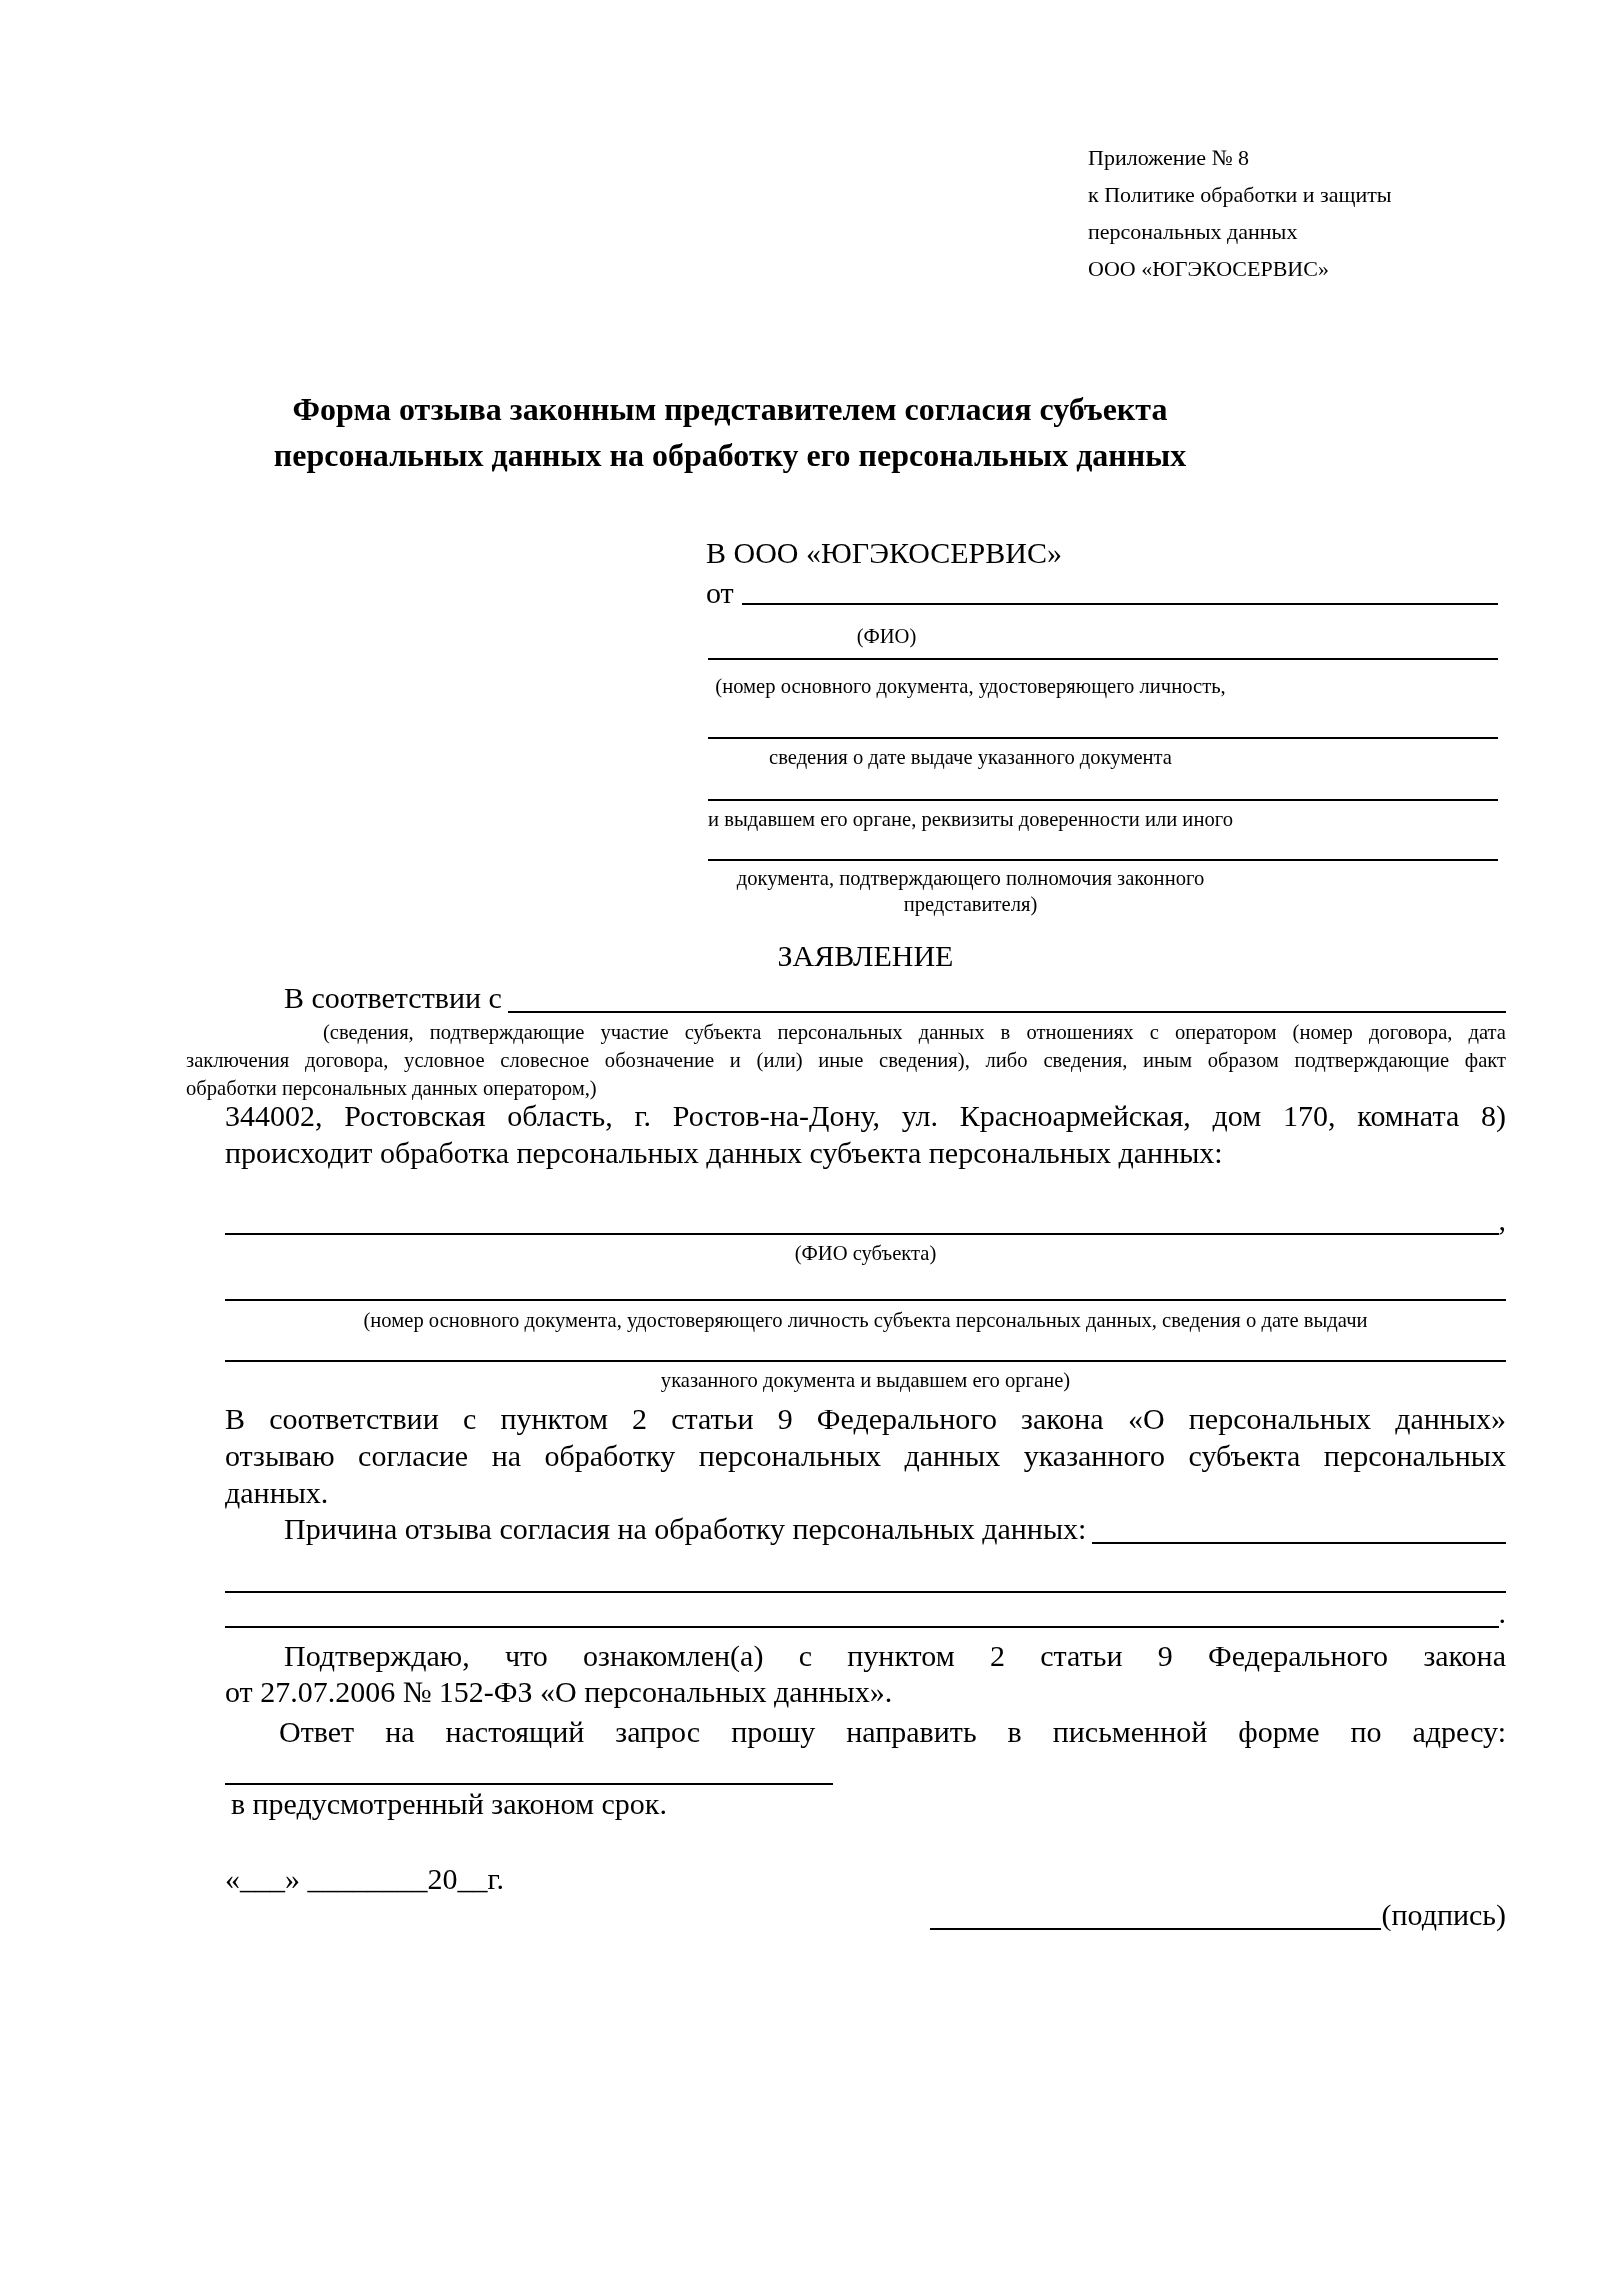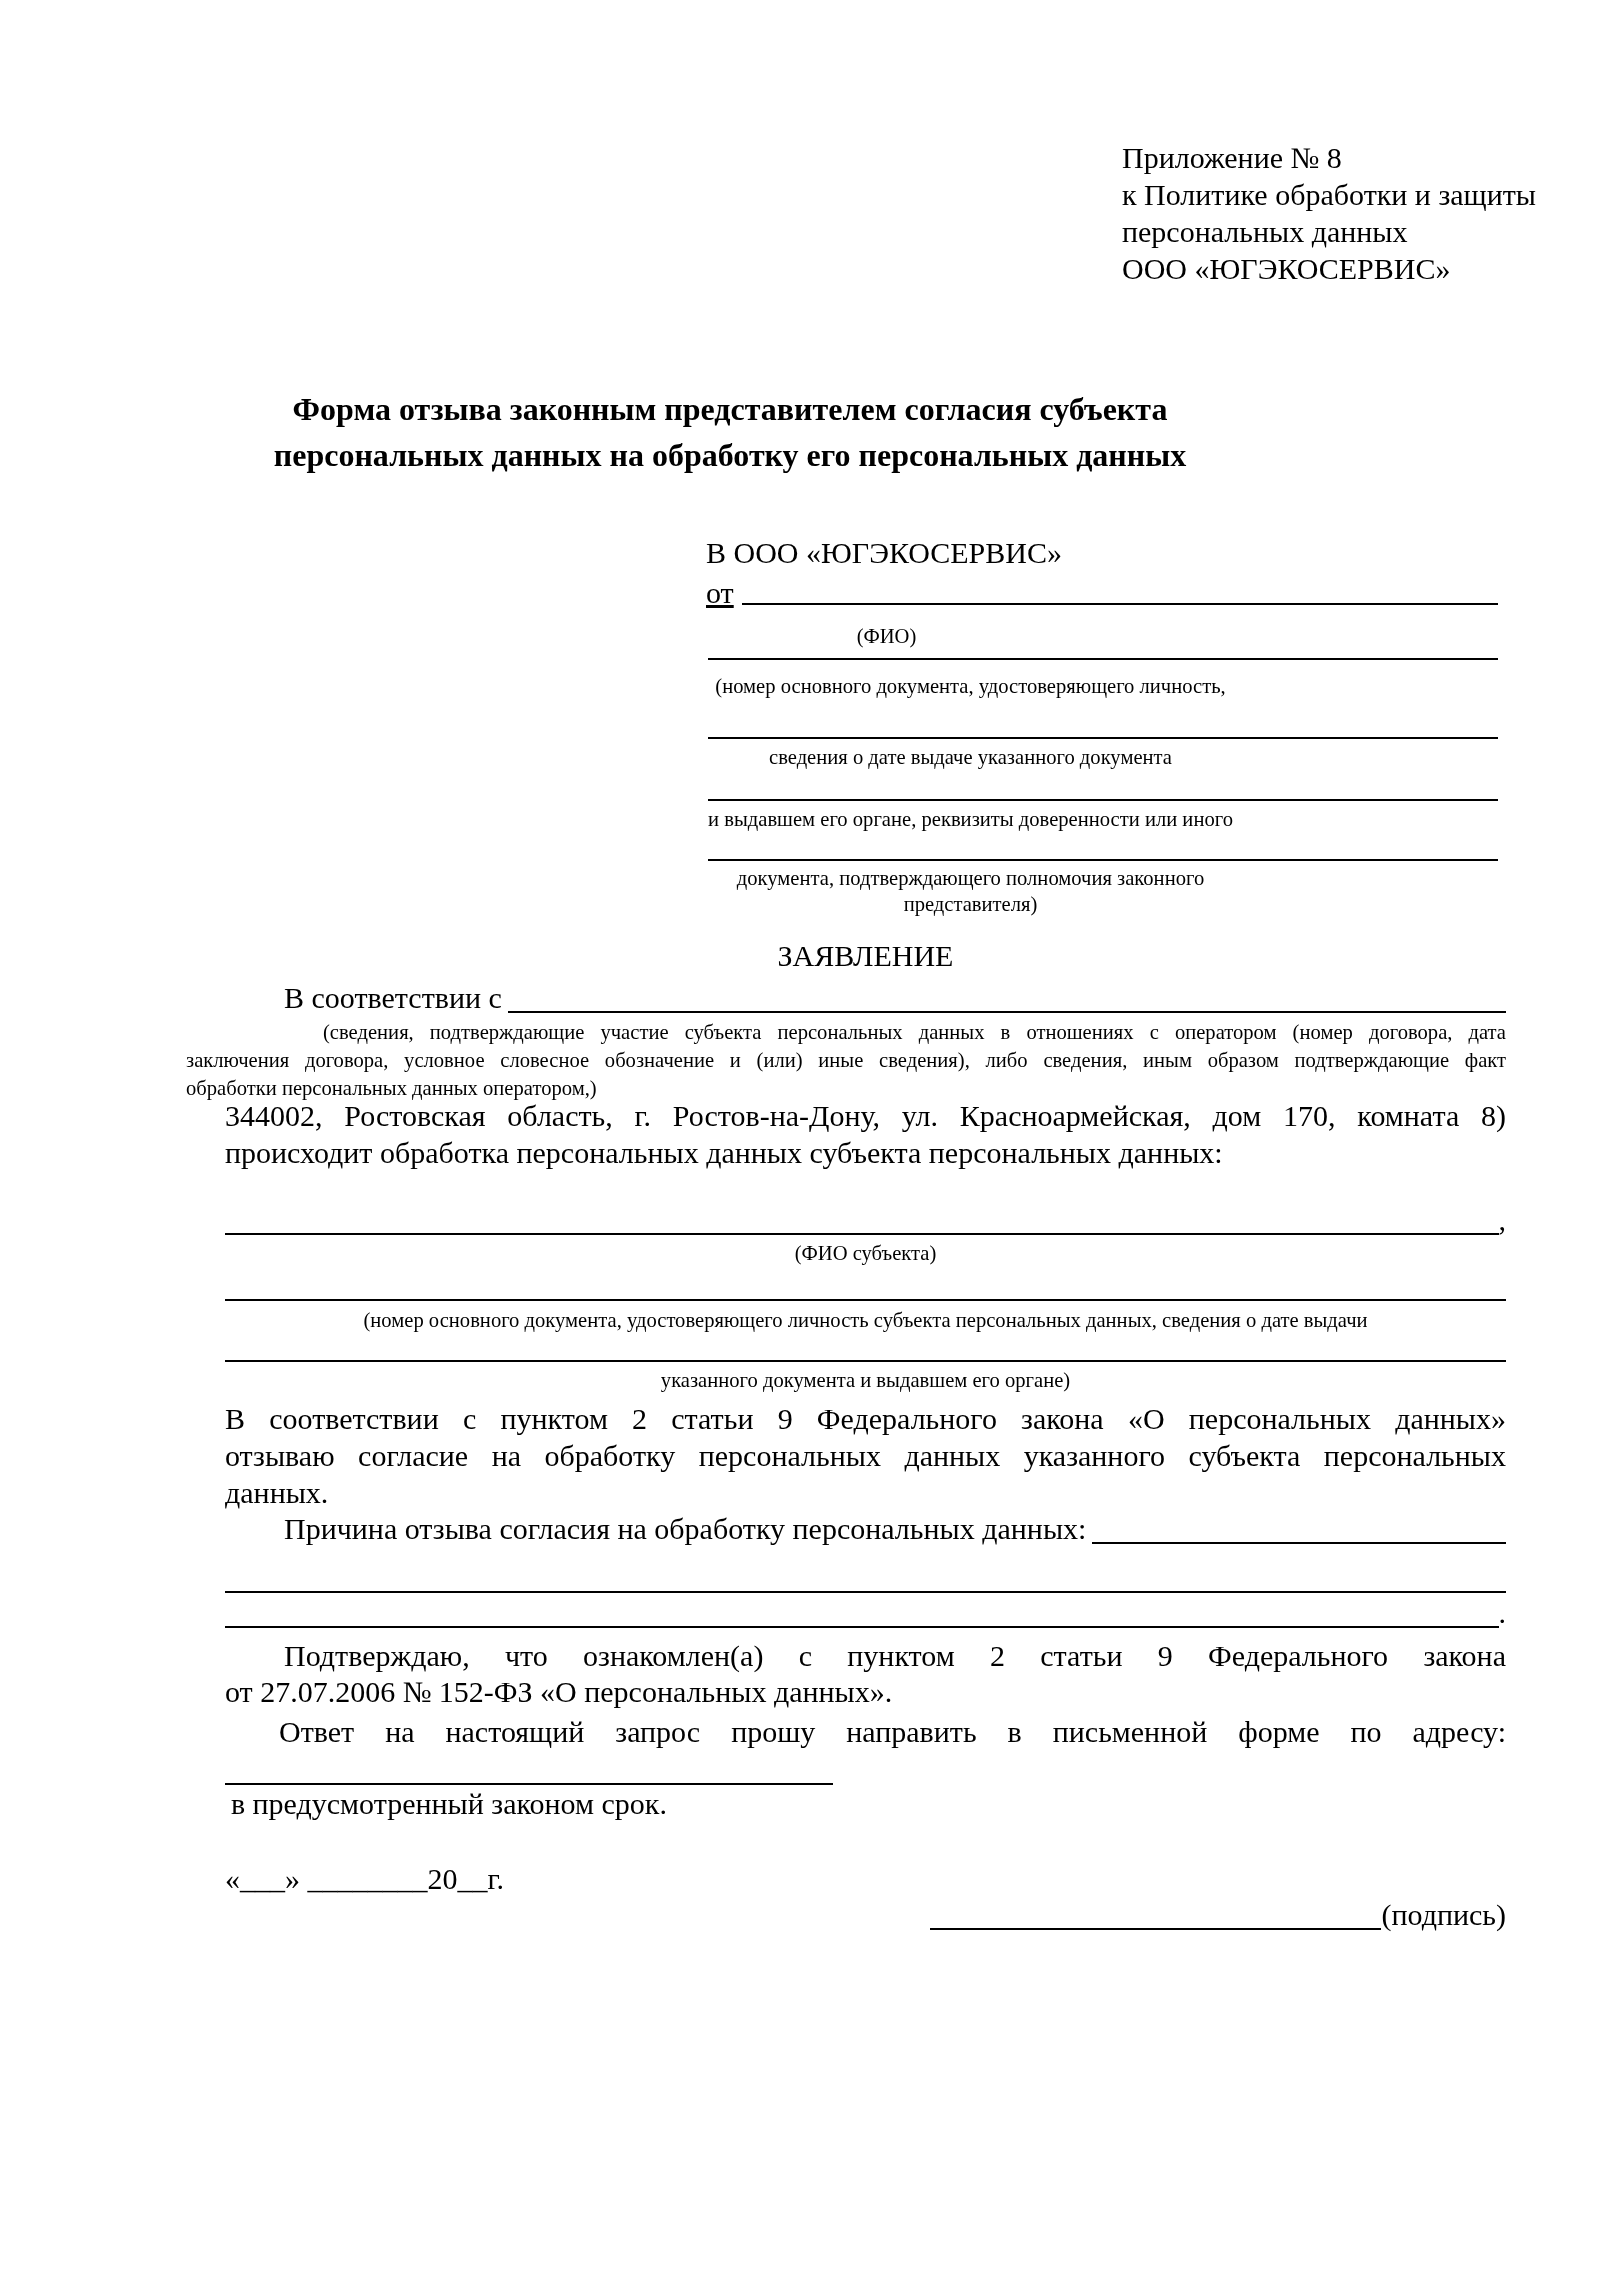--- a/index.html
+++ b/index.html
@@ -10,30 +10,30 @@
     margin: 0 auto;
     background: #ffffff;
     color: #000000;
     font-family: "Liberation Serif", "DejaVu Serif", serif;
   }
   .abs { position: absolute; }
 
   .body-text { font-size: 30px; line-height: 37px; }
   .cap-text  { font-size: 20.6px; line-height: 25.5px; }
 
-  .appendix { left: 1122px; top: 139px; font-size: 30px; line-height: 37px; }
+  .appendix { left: 1088px; top: 139px; font-size: 22px; line-height: 37px; }
 
   .doc-title {
     left: 225px; top: 386px; width: 1010px;
     text-align: center; font-weight: 700;
     font-size: 32px; line-height: 46px;
   }
 
   .addr-org  { left: 706px; top: 534px; }
-  .addr-from { left: 706px; top: 574px; width: 792px; display: flex; text-decoration: underline; }
+  .addr-from { left: 706px; top: 574px; width: 792px; display: flex; }
   .addr-from .fill { flex: 1; height: 29px; margin-left: 7.8px; border-bottom: 2.9px solid #000; }
 
   .rule { border-top: 2.9px solid #000; height: 0; }
   .a-rule { left: 708px; width: 790px; }
   .m-rule { left: 225px; width: 1281px; }
 
   .a-cap { left: 706px; width: 529px; text-align: center; }
   .a-cap-fio { left: 706px; width: 361px; text-align: center; }
   .m-cap { left: 225px; width: 1281px; text-align: center; }
 

